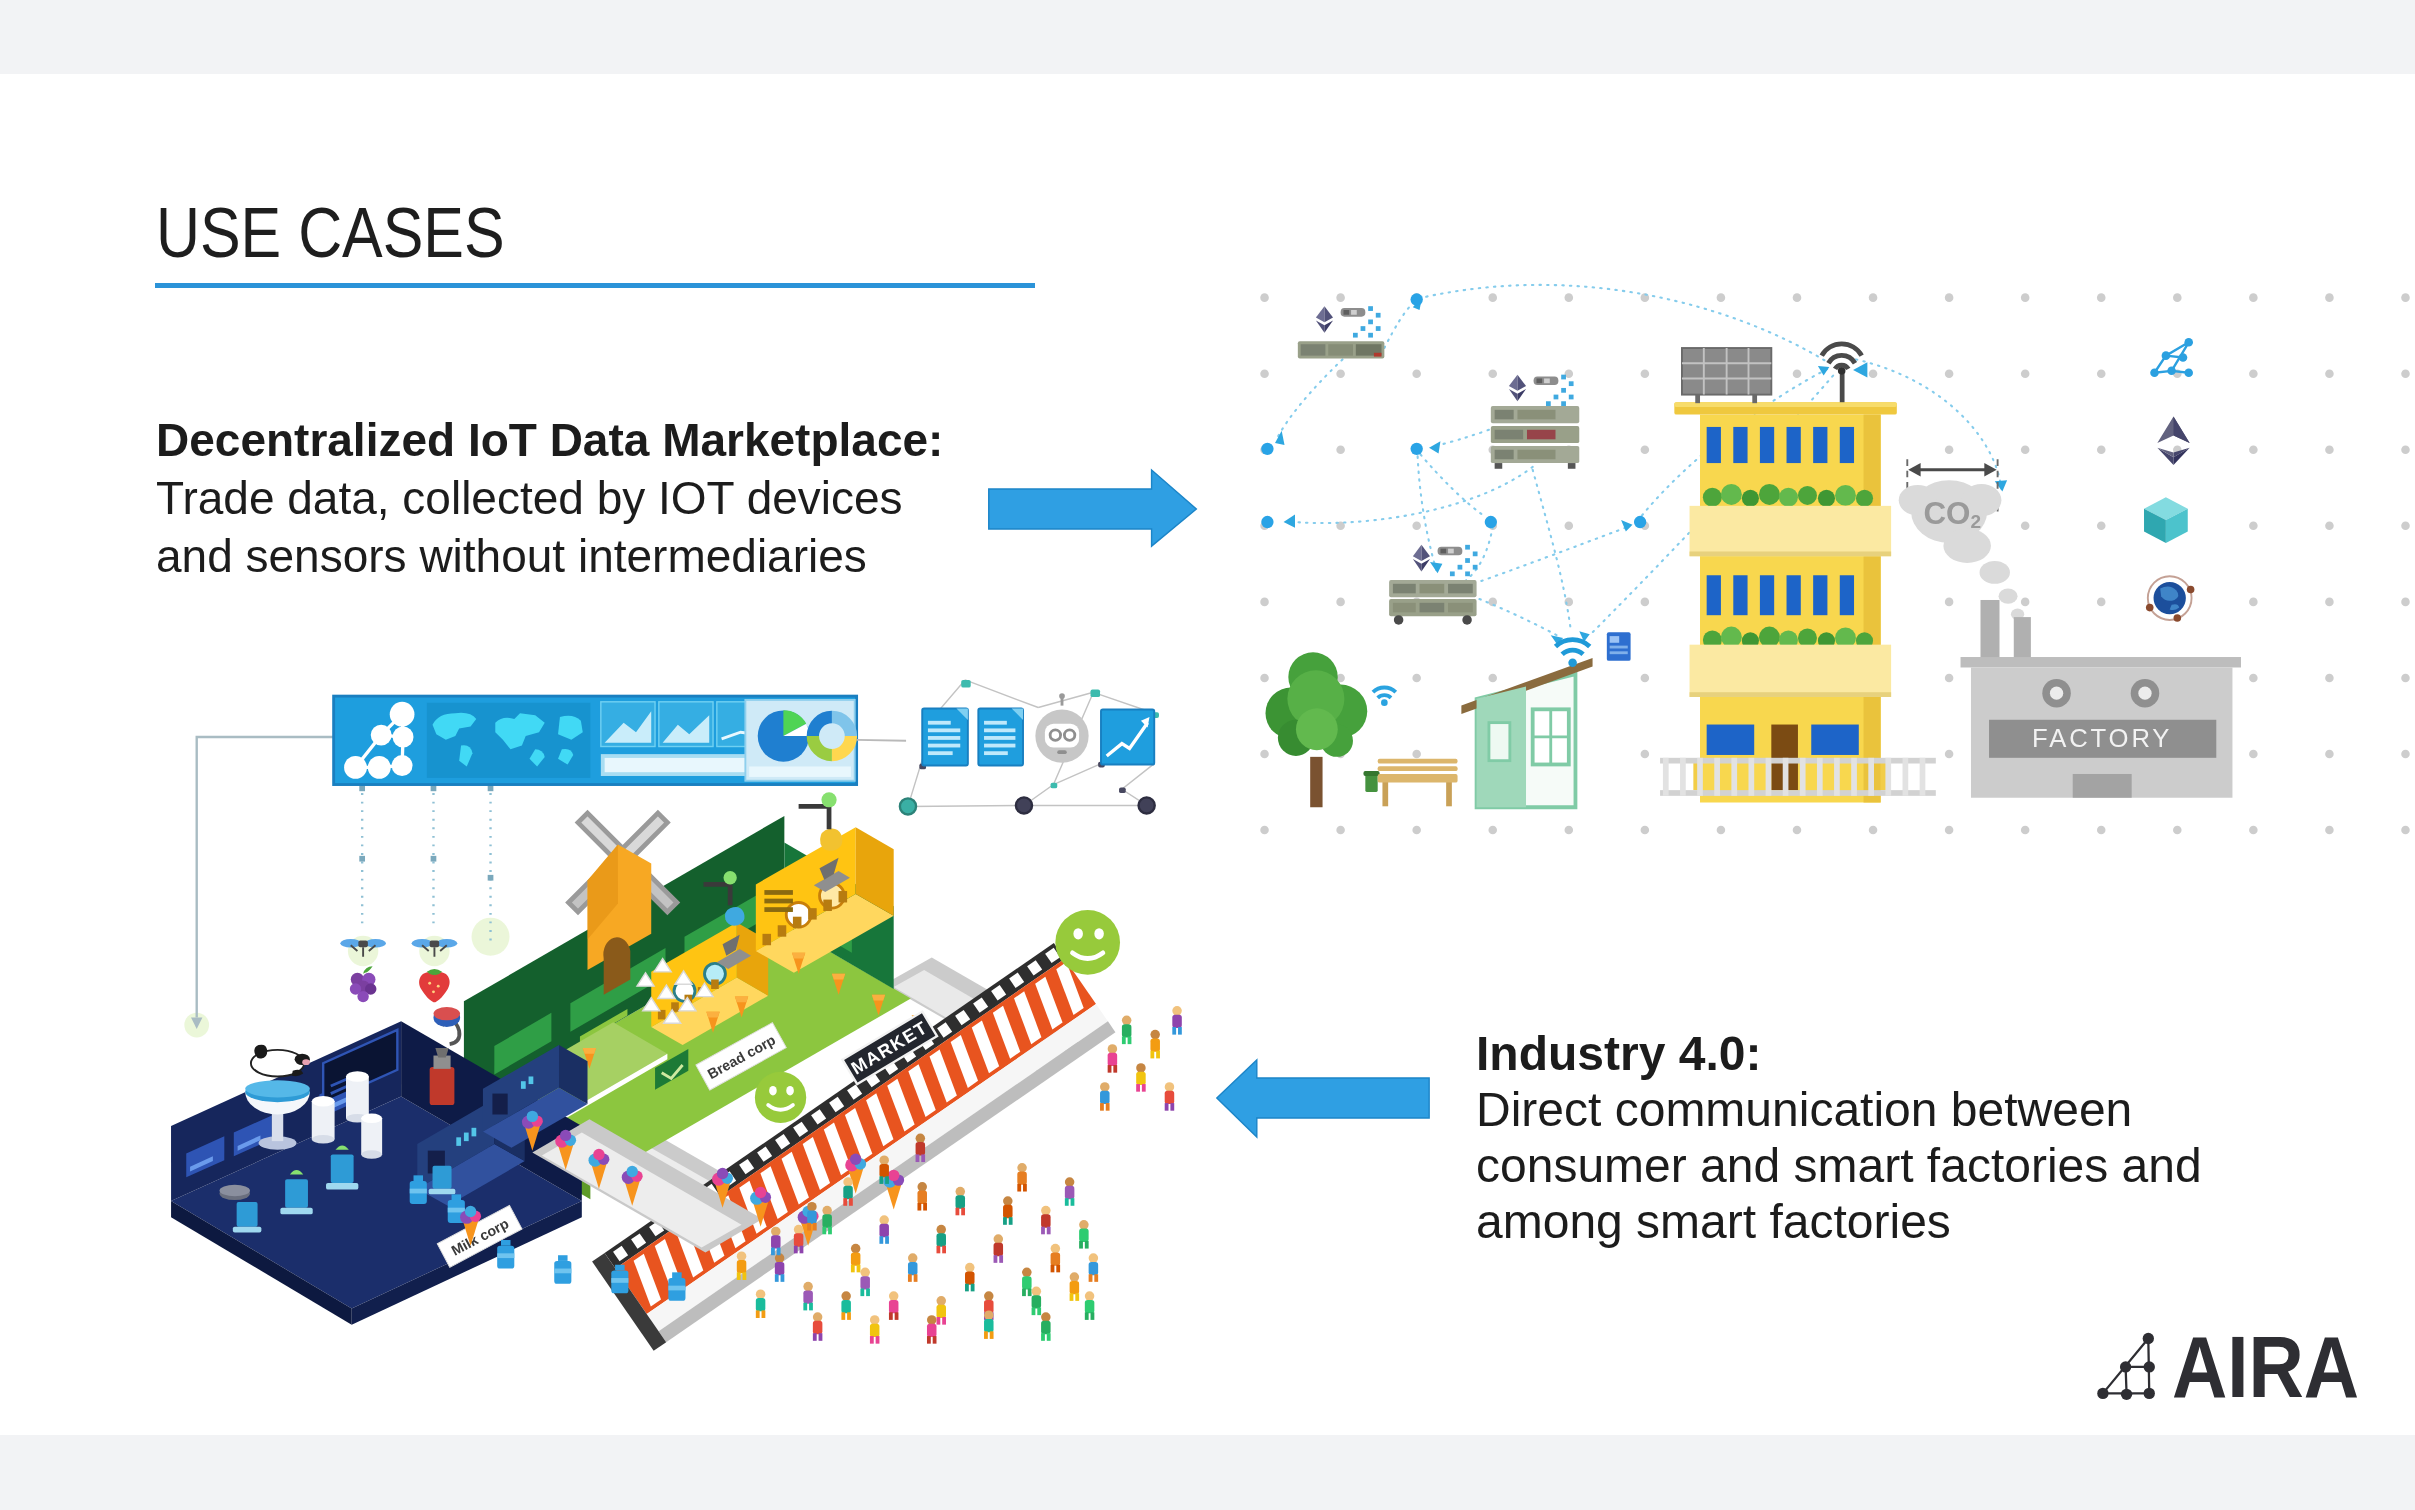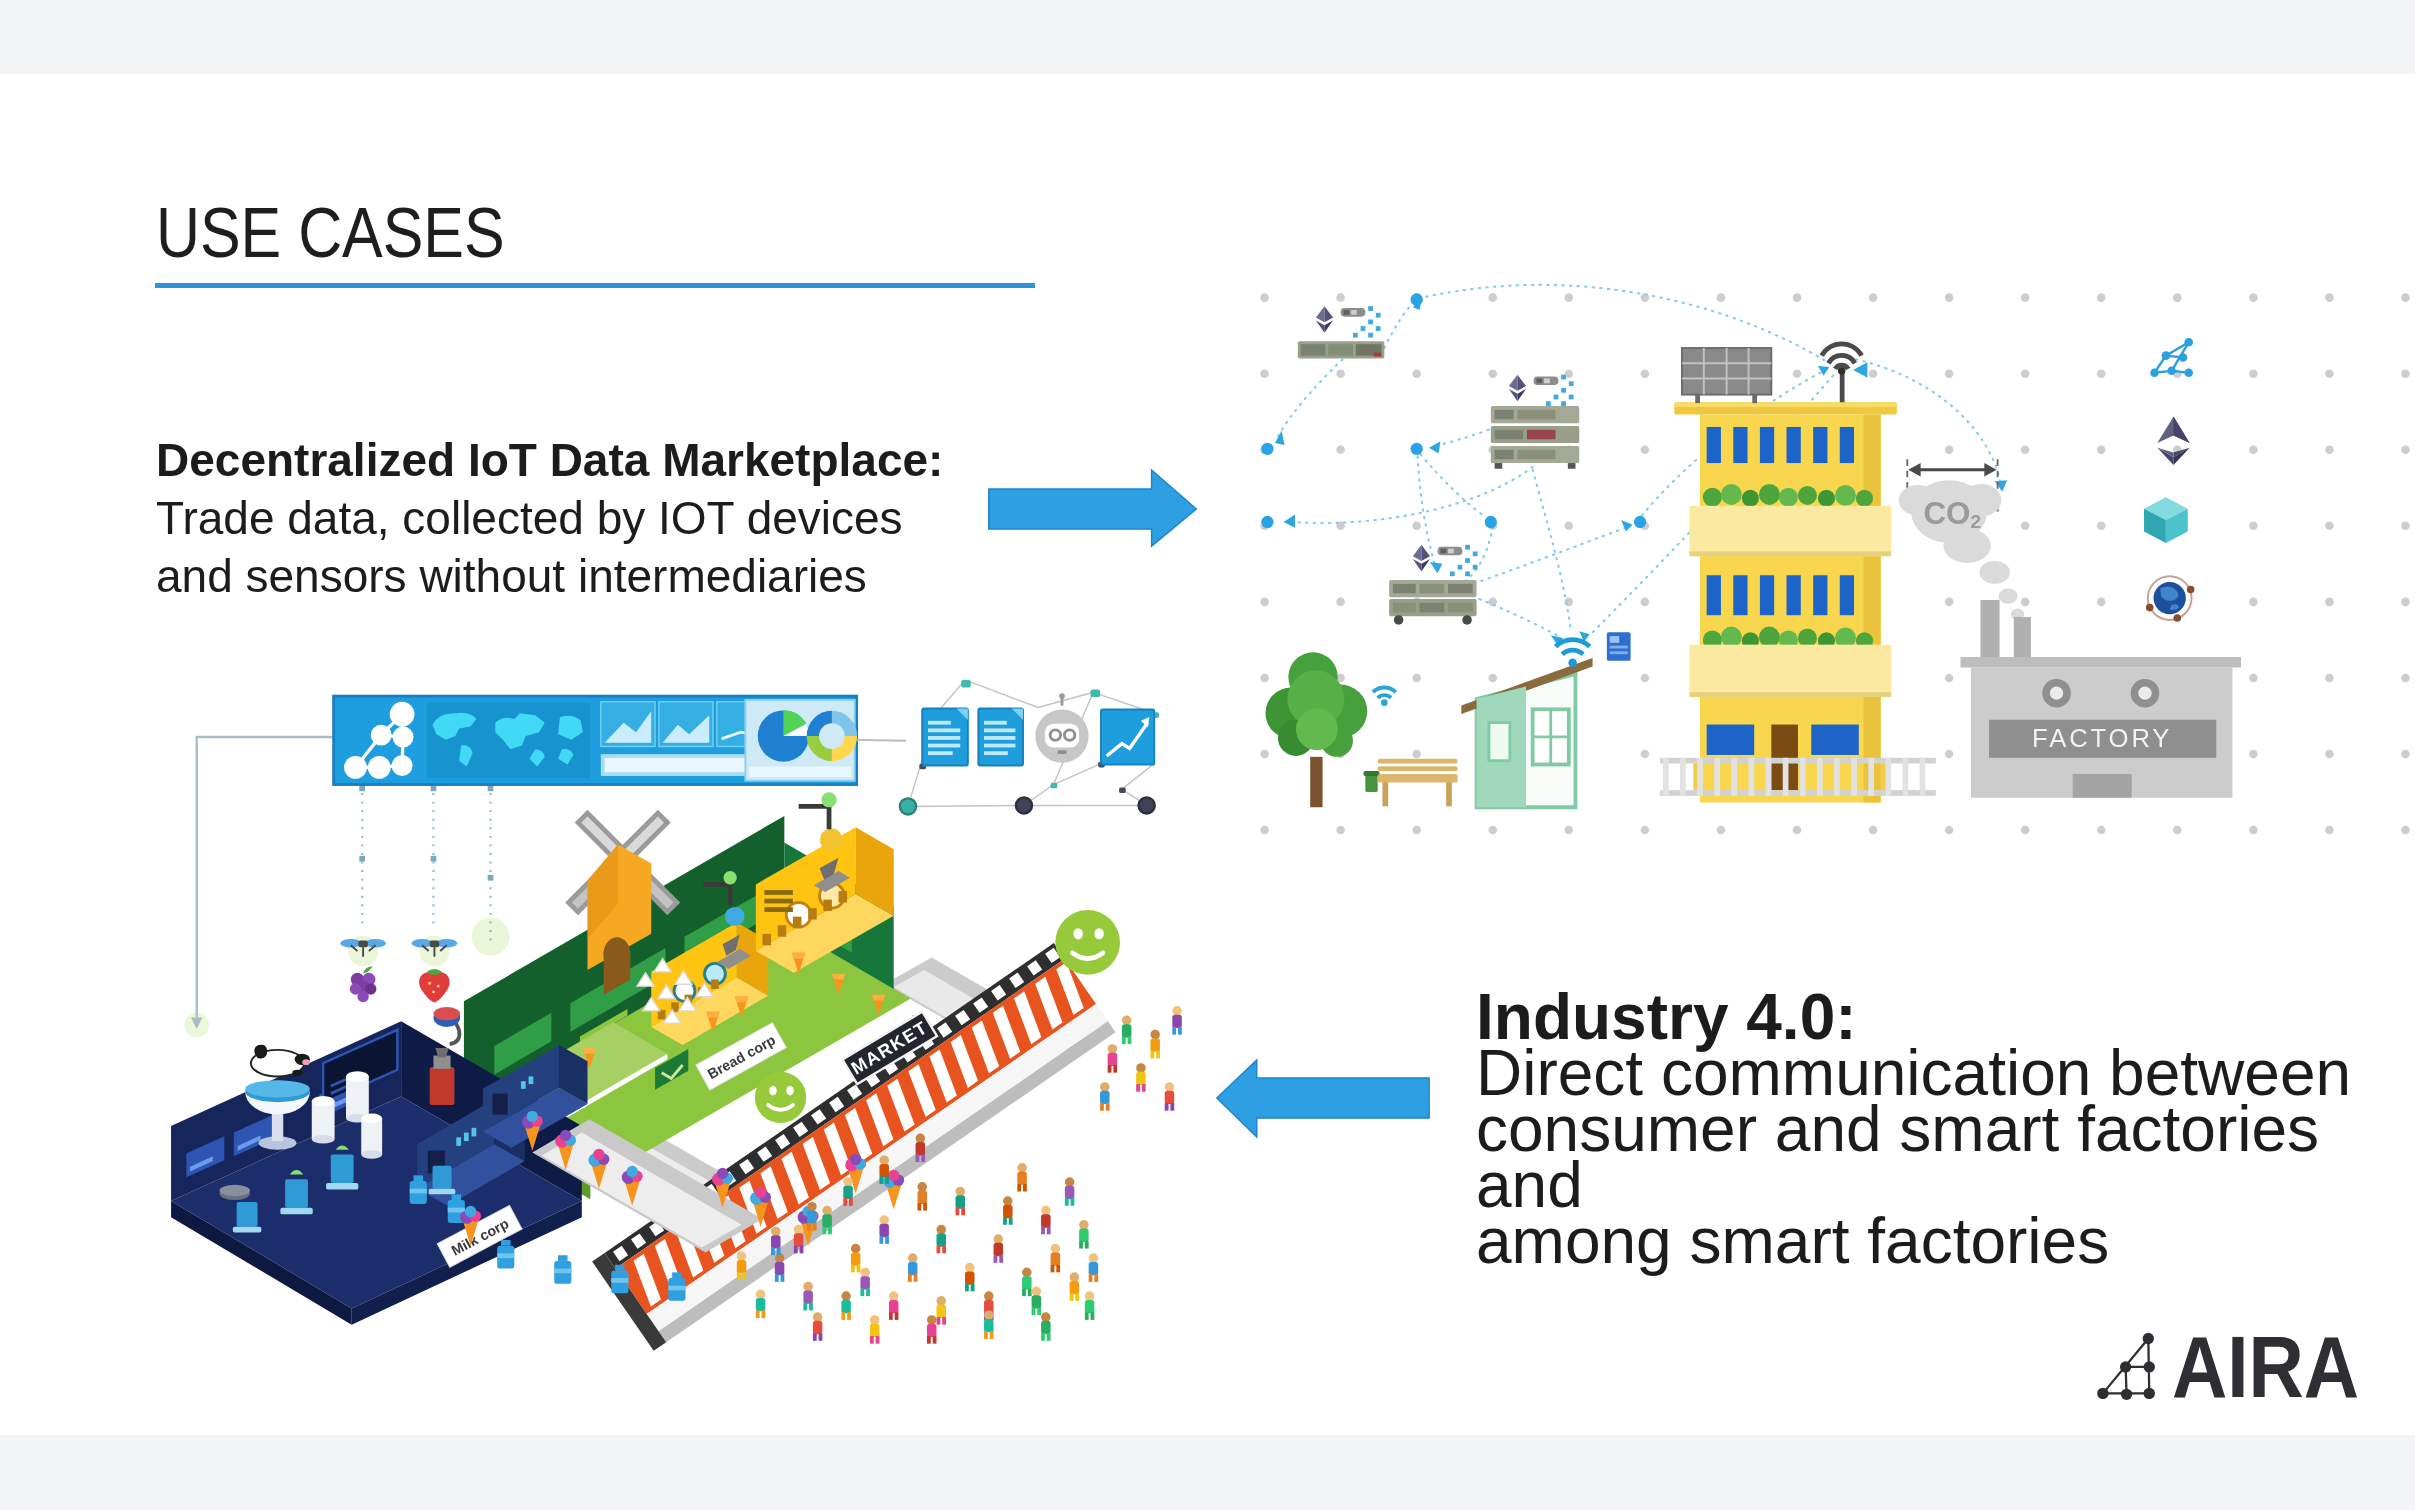--- a/index.html
+++ b/index.html
@@ -5,22 +5,22 @@
   html,body{margin:0;padding:0;}
   body{width:2416px;height:1510px;position:relative;background:#ffffff;overflow:hidden;
        font-family:"Liberation Sans", sans-serif;}
   .band{position:absolute;left:0;width:2416px;background:#f2f3f5;}
   #bandtop{top:0;height:74px;}
   #bandbot{top:1435px;height:75px;}
   #title{position:absolute;left:156px;top:193px;font-size:70px;color:#1e1e1e;letter-spacing:0;
          transform:scaleX(0.87);transform-origin:left top;}
   #rule{position:absolute;left:155px;top:283px;width:880px;height:4.8px;background:#2b93d8;}
   .blk{position:absolute;font-size:46px;line-height:58px;color:#1c1c1c;}
-  #blk1{left:156px;top:411px;margin-top:20px;}
-  #blk2{left:1476px;top:989px;font-size:64px;line-height:56px;}
+  #blk1{left:156px;top:411px;}
+  #blk2{left:1476px;top:1026px;font-size:48px;line-height:56px;}
   .blk b{font-weight:bold;}
   #logo{position:absolute;left:2096px;top:1330px;}
   #logotxt{position:absolute;left:2172px;top:1316px;font-size:88px;font-weight:bold;color:#2e2e33;
            letter-spacing:0;transform:scaleX(0.87);transform-origin:left top;}
 </style>
 </head>
 <body>
 <div class="band" id="bandtop"></div>
 <div class="band" id="bandbot"></div>
 

